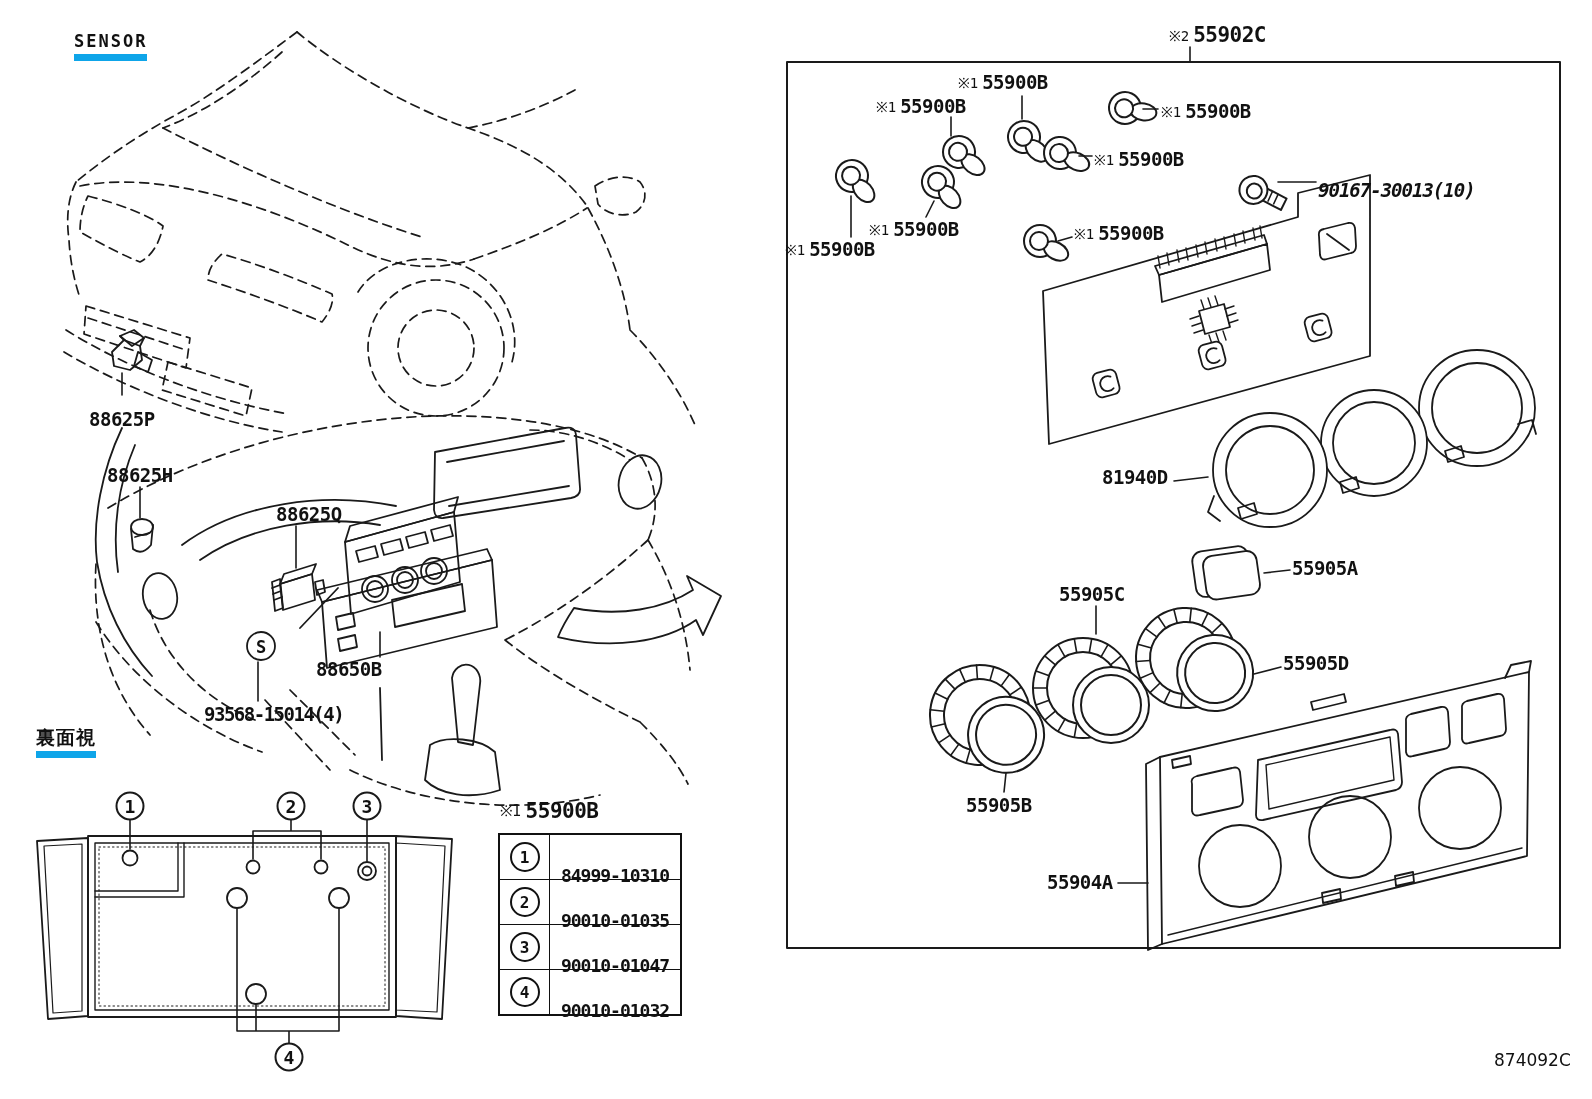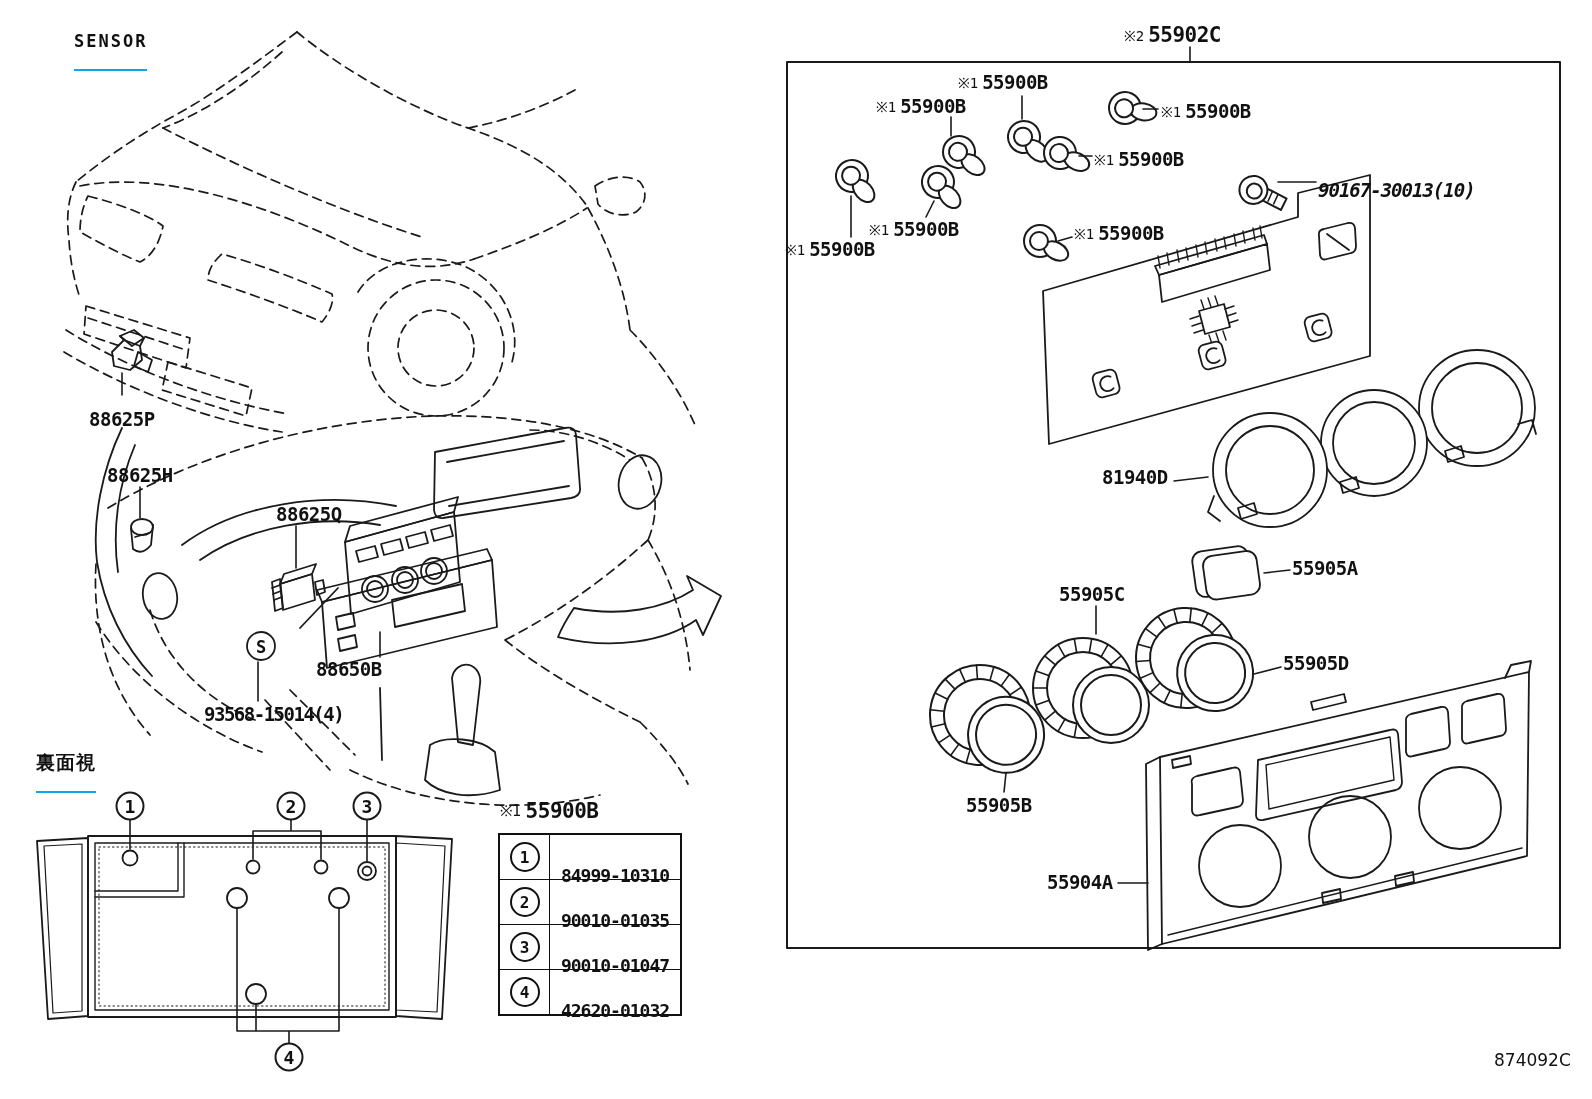--- a/index.html
+++ b/index.html
@@ -2,24 +2,24 @@
 <html><head>
 <meta charset="utf-8">
 <style>
   html,body{margin:0;padding:0;background:#fff;}
   #page{position:relative;width:1592px;height:1099px;background:#fff;overflow:hidden;
         font-family:"DejaVu Sans Mono",monospace;color:#111;}
   svg{position:absolute;left:0;top:0;}
   .lbl{position:absolute;white-space:nowrap;font:bold 19px/1.1 "DejaVu Sans Mono",monospace;
        letter-spacing:-0.5px;color:#111;}
   .lbl .pref{font-size:14px;font-weight:normal;letter-spacing:0;margin-right:4px;vertical-align:1px;}
-  .lbl.big{font-size:21px;}
+  .lbl.big{font-size:21px;margin-left:45px;}
   .title{position:absolute;font:bold 17px/1 "DejaVu Sans Mono",monospace;letter-spacing:2px;
-         border-bottom:2px solid #0ea5e9;padding-bottom:19px;}
-  .jp{font-family:"DejaVu Sans",sans-serif;letter-spacing:0;margin-top:25px;}
+         border-bottom:7px solid #0ea5e9;padding-bottom:4px;}
+  .jp{font-family:"DejaVu Sans",sans-serif;letter-spacing:0;}
   .note{position:absolute;font:16px/1.5 "DejaVu Sans",sans-serif;color:#111;white-space:nowrap;}
   .note .pref{font-size:14px;margin-right:4px;}
   .docnum{position:absolute;font:17px/1 "DejaVu Sans",sans-serif;color:#111;}
   
   #bulb-table{position:absolute;left:498px;top:833px;width:180px;border:2px solid #111;}
   #bulb-table .row{display:flex;height:44px;border-top:1.5px solid #111;}
   #bulb-table .row:first-child{border-top:none;}
   #bulb-table .c1{width:49px;border-right:1.5px solid #111;display:flex;align-items:center;justify-content:center;}
   #bulb-table .c2{flex:1;display:flex;align-items:center;justify-content:center;
                   font:bold 18px "DejaVu Sans Mono",monospace;letter-spacing:-1px;margin-top:36px;}
@@ -314,21 +314,21 @@
   <div class="row">
     <div class="c1">
           <span class="cnum">3</span>
         </div>
     <div class="c2">90010-01047</div>
   </div>
   <div class="row">
     <div class="c1">
           <span class="cnum">4</span>
         </div>
-    <div class="c2">42620-01032</div>
+    <div class="c2">90010-01032</div>
   </div>
 </div>
 
 <div class="lbl big" style="left:1124px;top:24px;">
   <span class="pref">※2</span><span>55902C</span>
 </div>
 
 <div class="lbl" style="left:958px;top:72px;"><span class="pref">※1</span><span>55900B</span></div>
 <div class="lbl" style="left:876px;top:96px;"><span class="pref">※1</span><span>55900B</span></div>
 <div class="lbl" style="left:1161px;top:101px;"><span class="pref">※1</span><span>55900B</span></div>

